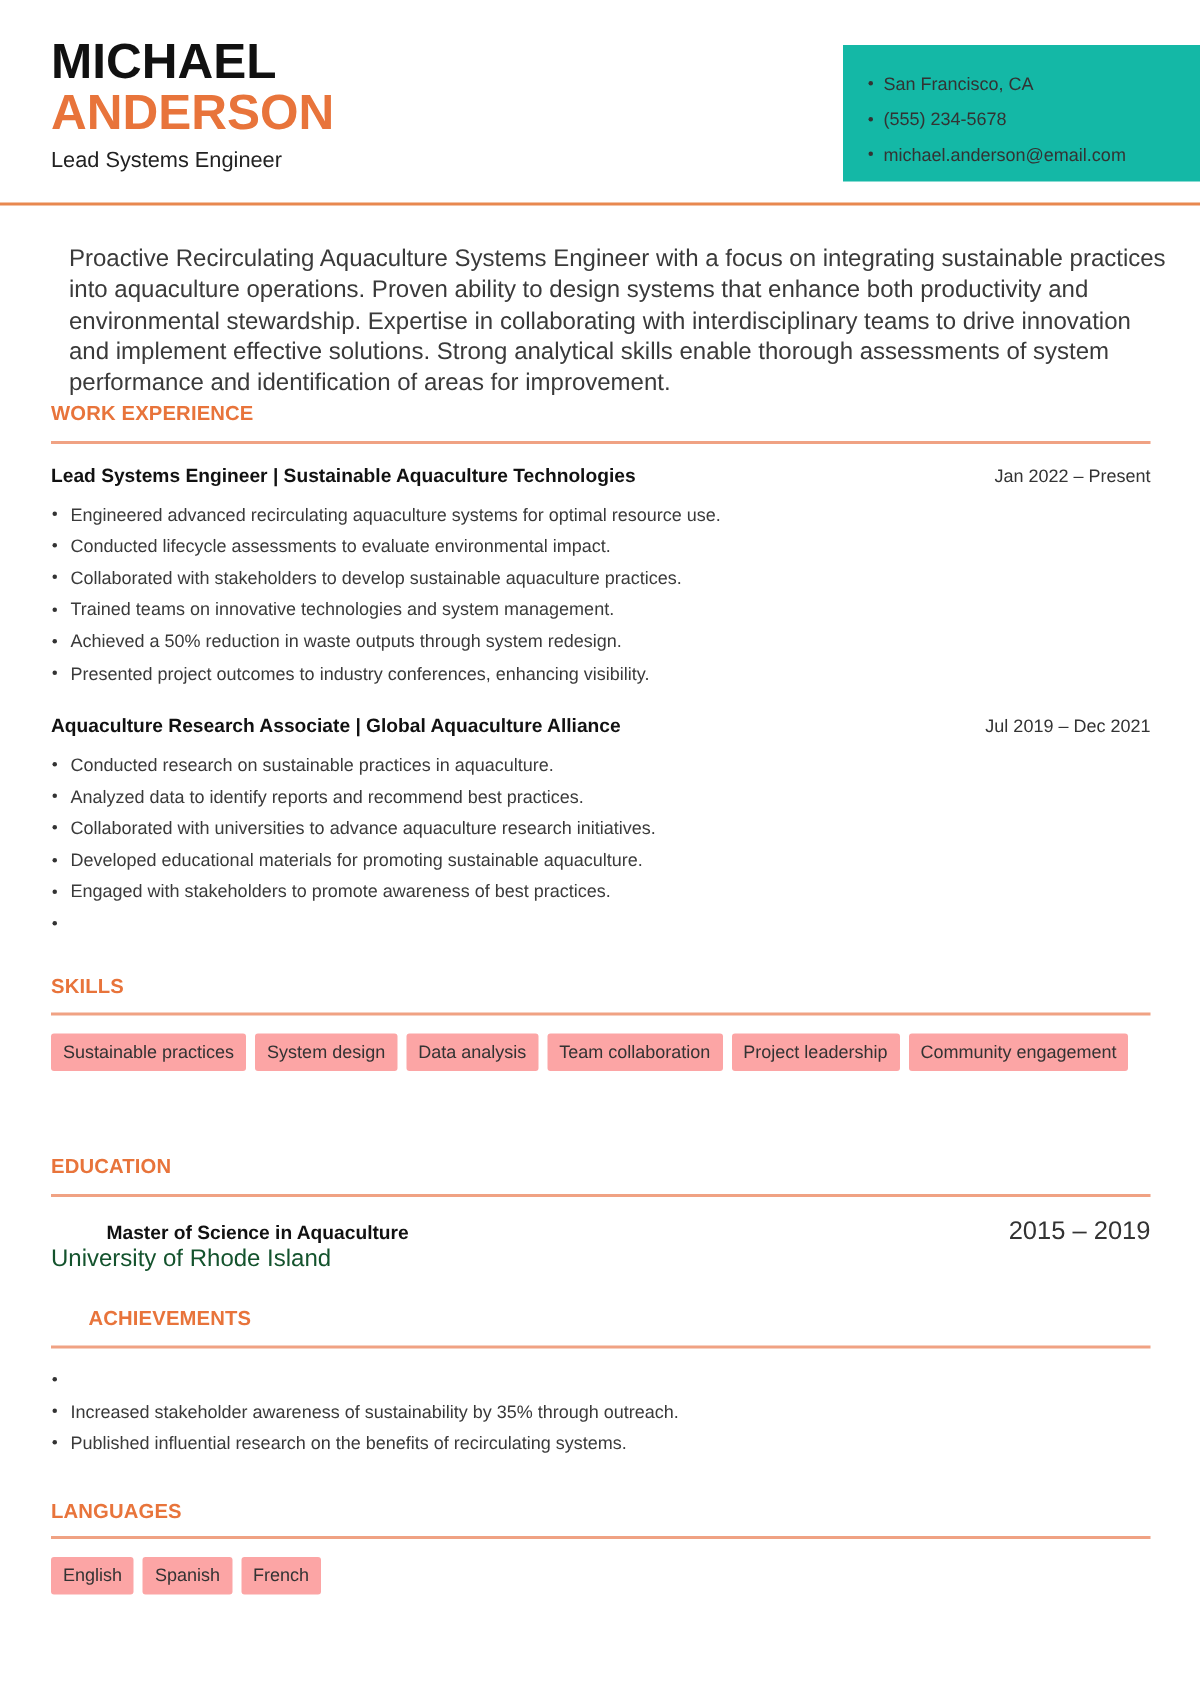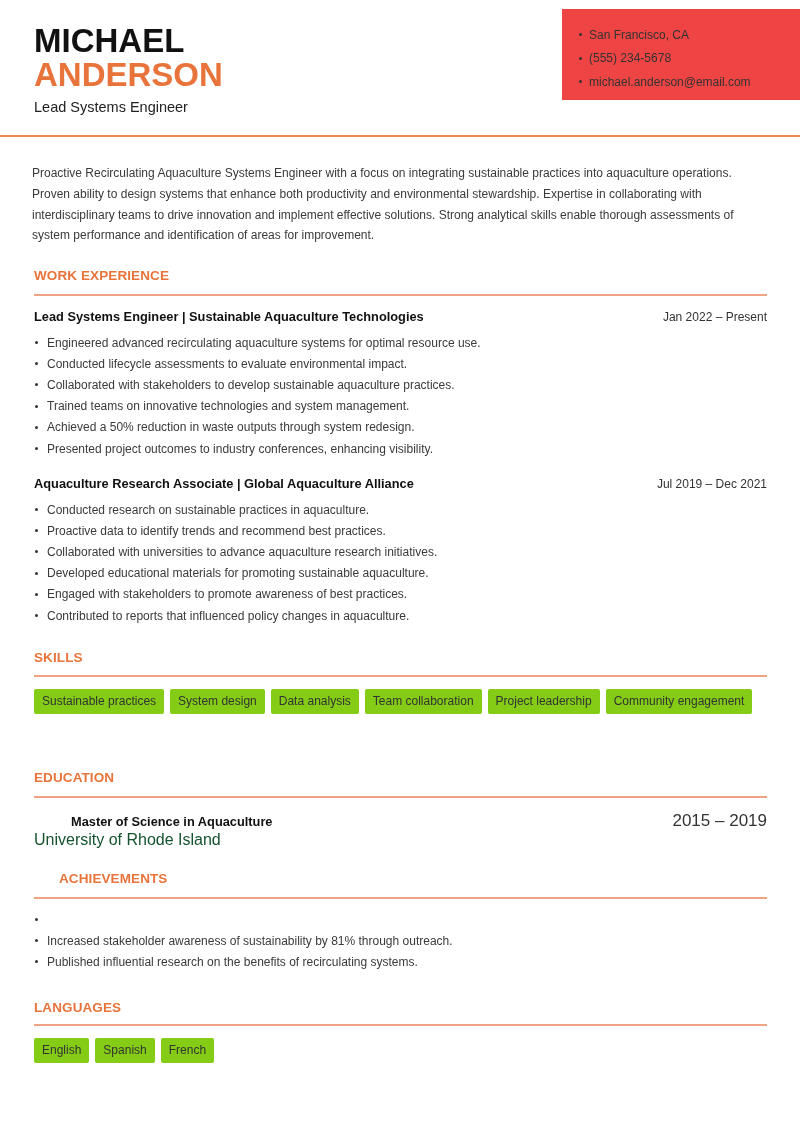--- a/index.html
+++ b/index.html
@@ -17,39 +17,39 @@
       position: absolute; left: 34px;
       font-weight: 700; font-size: 33px; letter-spacing: 0px; line-height: 36px;
     }
     .name-first { top: 23px; color: #111111; }
     .name-last { top: 57px; color: #e8743b; }
     .job-title {
       position: absolute; left: 34px; top: 99px;
       font-size: 14.5px; color: #222222;
     }
     .contact-box {
-      position: absolute; left: 562px; top: 9px; width: 238px; height: 91px;
-      background: #ef4444;
+      position: absolute; left: 562px; top: 30px; width: 238px; height: 91px;
+      background: #14b8a6;
       padding: 14px 0 0 17px;
     }
     .contact-item {
       display: flex; align-items: center;
       font-size: 12px; color: #333333; height: 23.5px;
     }
     .bullet {
       display: inline-block; width: 3px; height: 3px; background: #333;
       border-radius: 50%; margin-right: 7px; flex: 0 0 auto;
     }
     .header-rule {
       position: absolute; left: 0; top: 135px; width: 800px; height: 2px;
       background: #e8884f;
     }
     .summary {
-      position: absolute; left: 32px; top: 163px; width: 735px;
-      font-size: 12px; line-height: 20.8px; color: #3a3a3a;
+      position: absolute; left: 46px; top: 163px; width: 735px;
+      font-size: 16px; line-height: 20.8px; color: #3a3a3a;
     }
     .section-title {
       position: absolute; left: 34px;
       font-size: 13.5px; font-weight: 700; color: #e8743b; letter-spacing: 0.1px;
     }
     .section-rule {
       position: absolute; left: 34px; width: 733px; height: 1.5px;
       background: #f0a283;
     }
     .job-header {
@@ -64,21 +64,21 @@
     .bullets li {
       display: flex; align-items: center;
       font-size: 12px; color: #3a3a3a; height: 21.2px;
     }
     .bullets li .bullet { margin-left: 1px; margin-right: 9px; }
     .chips {
       position: absolute; left: 34px; width: 733px;
       display: flex; flex-wrap: wrap; gap: 7px 6px;
     }
     .chip {
-      background: #84cc16; font-size: 12px; color: #333;
+      background: #fca5a5; font-size: 12px; color: #333;
       height: 25px; line-height: 25px; padding: 0 8px; border-radius: 2px;
     }
     .edu-header {
       position: absolute; left: 34px; width: 733px;
       display: flex; justify-content: space-between; align-items: baseline;
     }
     .edu-degree { font-size: 12.8px; font-weight: 700; color: #111111; padding-left: 37px; }
     .edu-dates { font-size: 17px; color: #333; }
     .edu-school {
       position: absolute; left: 34px; font-size: 16px; color: #14532d;
@@ -149,37 +149,36 @@
   <span class="job-role">Aquaculture Research Associate | Global Aquaculture Alliance</span>
   <span class="job-dates">Jul 2019 – Dec 2021</span>
 </div>
 <ul class="bullets" style="top:499px;">
   <li>
       <span class="bullet"></span>
       <span>Conducted research on sustainable practices in aquaculture.</span>
     </li>
   <li>
       <span class="bullet"></span>
-      <span>Proactive data to identify trends and recommend best practices.</span>
+      <span>Analyzed data to identify reports and recommend best practices.</span>
     </li>
   <li>
       <span class="bullet"></span>
       <span>Collaborated with universities to advance aquaculture research initiatives.</span>
     </li>
   <li>
       <span class="bullet"></span>
       <span>Developed educational materials for promoting sustainable aquaculture.</span>
     </li>
   <li>
       <span class="bullet"></span>
       <span>Engaged with stakeholders to promote awareness of best practices.</span>
     </li>
   <li>
       <span class="bullet"></span>
-      <span>Contributed to reports that influenced policy changes in aquaculture.</span>
     </li>
 </ul>
 
 <div class="section-title" style="top:650px;">SKILLS</div>
 <div class="section-rule" style="top:675px;"></div>
 <div class="chips" style="top:689px;">
   <span class="chip">Sustainable practices</span>
   <span class="chip">System design</span>
   <span class="chip">Data analysis</span>
   <span class="chip">Team collaboration</span>
@@ -196,21 +195,21 @@
 <div class="edu-school" style="top:831px;">University of Rhode Island</div>
 
 <div class="section-title" style="top:871px;margin-left:25px;">ACHIEVEMENTS</div>
 <div class="section-rule" style="top:897px;"></div>
 <ul class="bullets" style="top:909px;">
   <li>
       <span class="bullet"></span>
     </li>
   <li>
       <span class="bullet"></span>
-      <span>Increased stakeholder awareness of sustainability by 81% through outreach.</span>
+      <span>Increased stakeholder awareness of sustainability by 35% through outreach.</span>
     </li>
   <li>
       <span class="bullet"></span>
       <span>Published influential research on the benefits of recirculating systems.</span>
     </li>
 </ul>
 
 <div class="section-title" style="top:1000px;">LANGUAGES</div>
 <div class="section-rule" style="top:1024px;"></div>
 <div class="chips" style="top:1038px;">

